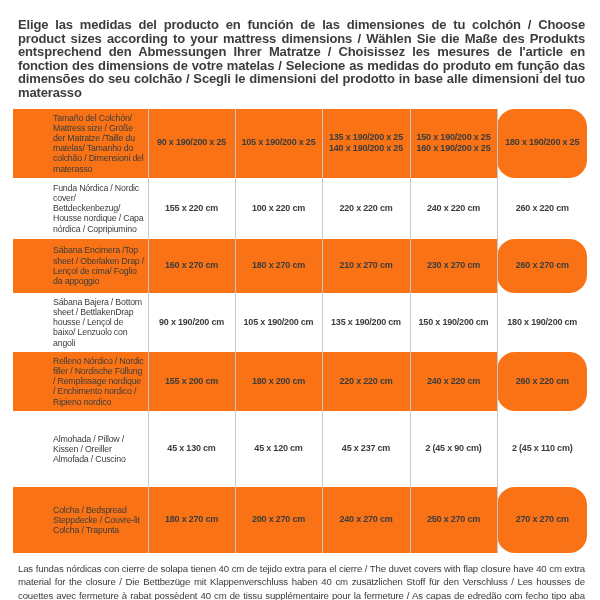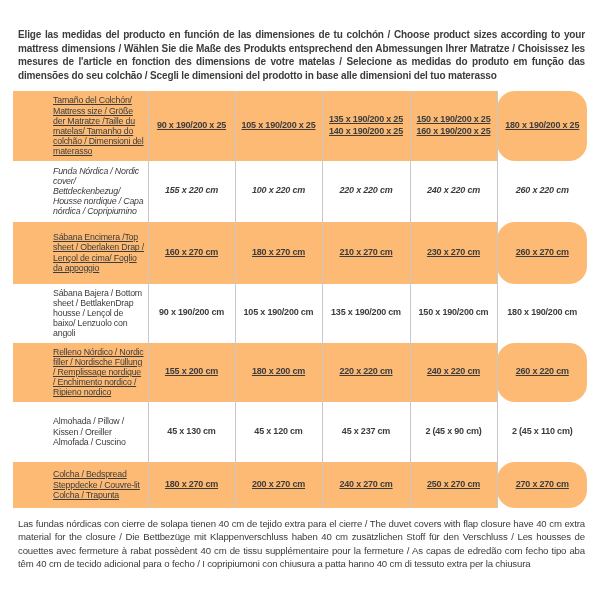--- a/index.html
+++ b/index.html
@@ -5,56 +5,56 @@
   html,body{margin:0;padding:0;}
   body{
     width:600px;height:600px;
     background:#ffffff;
     font-family:"Liberation Sans","DejaVu Sans",sans-serif;
     color:#3c3c3c;
     overflow:hidden;
   }
   .page{width:600px;height:600px;position:relative;}
   .intro{
-    margin:28px 15px 9px 18px;
-    font-size:10px;
+    margin:18px 15px 9px 18px;
+    font-size:13px;
     font-weight:bold;
     line-height:13.6px;
     text-align:justify;
     letter-spacing:-0.15px;
   }
   table.size-table{
     width:574px;
     margin-left:13px;
     border-collapse:collapse;
     table-layout:fixed;
   }
   td{
     border-right:1px solid #c9c9c9;
     vertical-align:middle;
     padding:4px 3px;
   }
   td:last-child{border-right:none;border-radius:18px;}
-  tr.shaded{background:#fdba74;text-decoration:underline;}
+  tr.shaded{background:#f97316;}
   .label-cell{
     padding-left:40px;
     font-size:8.8px;
     line-height:10.2px;
     letter-spacing:-0.2px;
   }
   .value-cell{
     text-align:center;
     font-weight:bold;
     font-size:9px;
     line-height:11.5px;
     white-space:pre-line;
     letter-spacing:-0.2px;
   }
-  tr.r0{height:55px;} tr.r1{height:61px;font-style:italic;} tr.r2{height:62px;} tr.r3{height:47px;}
-  tr.r4{height:56px;} tr.r5{height:60px;} tr.r6{height:46px;} tr.r7{height:45px;}
+  tr.r0{height:55px;} tr.r1{height:61px;} tr.r2{height:54px;} tr.r3{height:47px;}
+  tr.r4{height:56px;} tr.r5{height:76px;} tr.r6{height:66px;} tr.r7{height:45px;}
   .footnote{
     margin:9px 15px 0 18px;
     font-size:9.6px;
     font-weight:normal;
     line-height:13.6px;
     text-align:justify;
     letter-spacing:-0.15px;
   }
 </style>
 </head>

